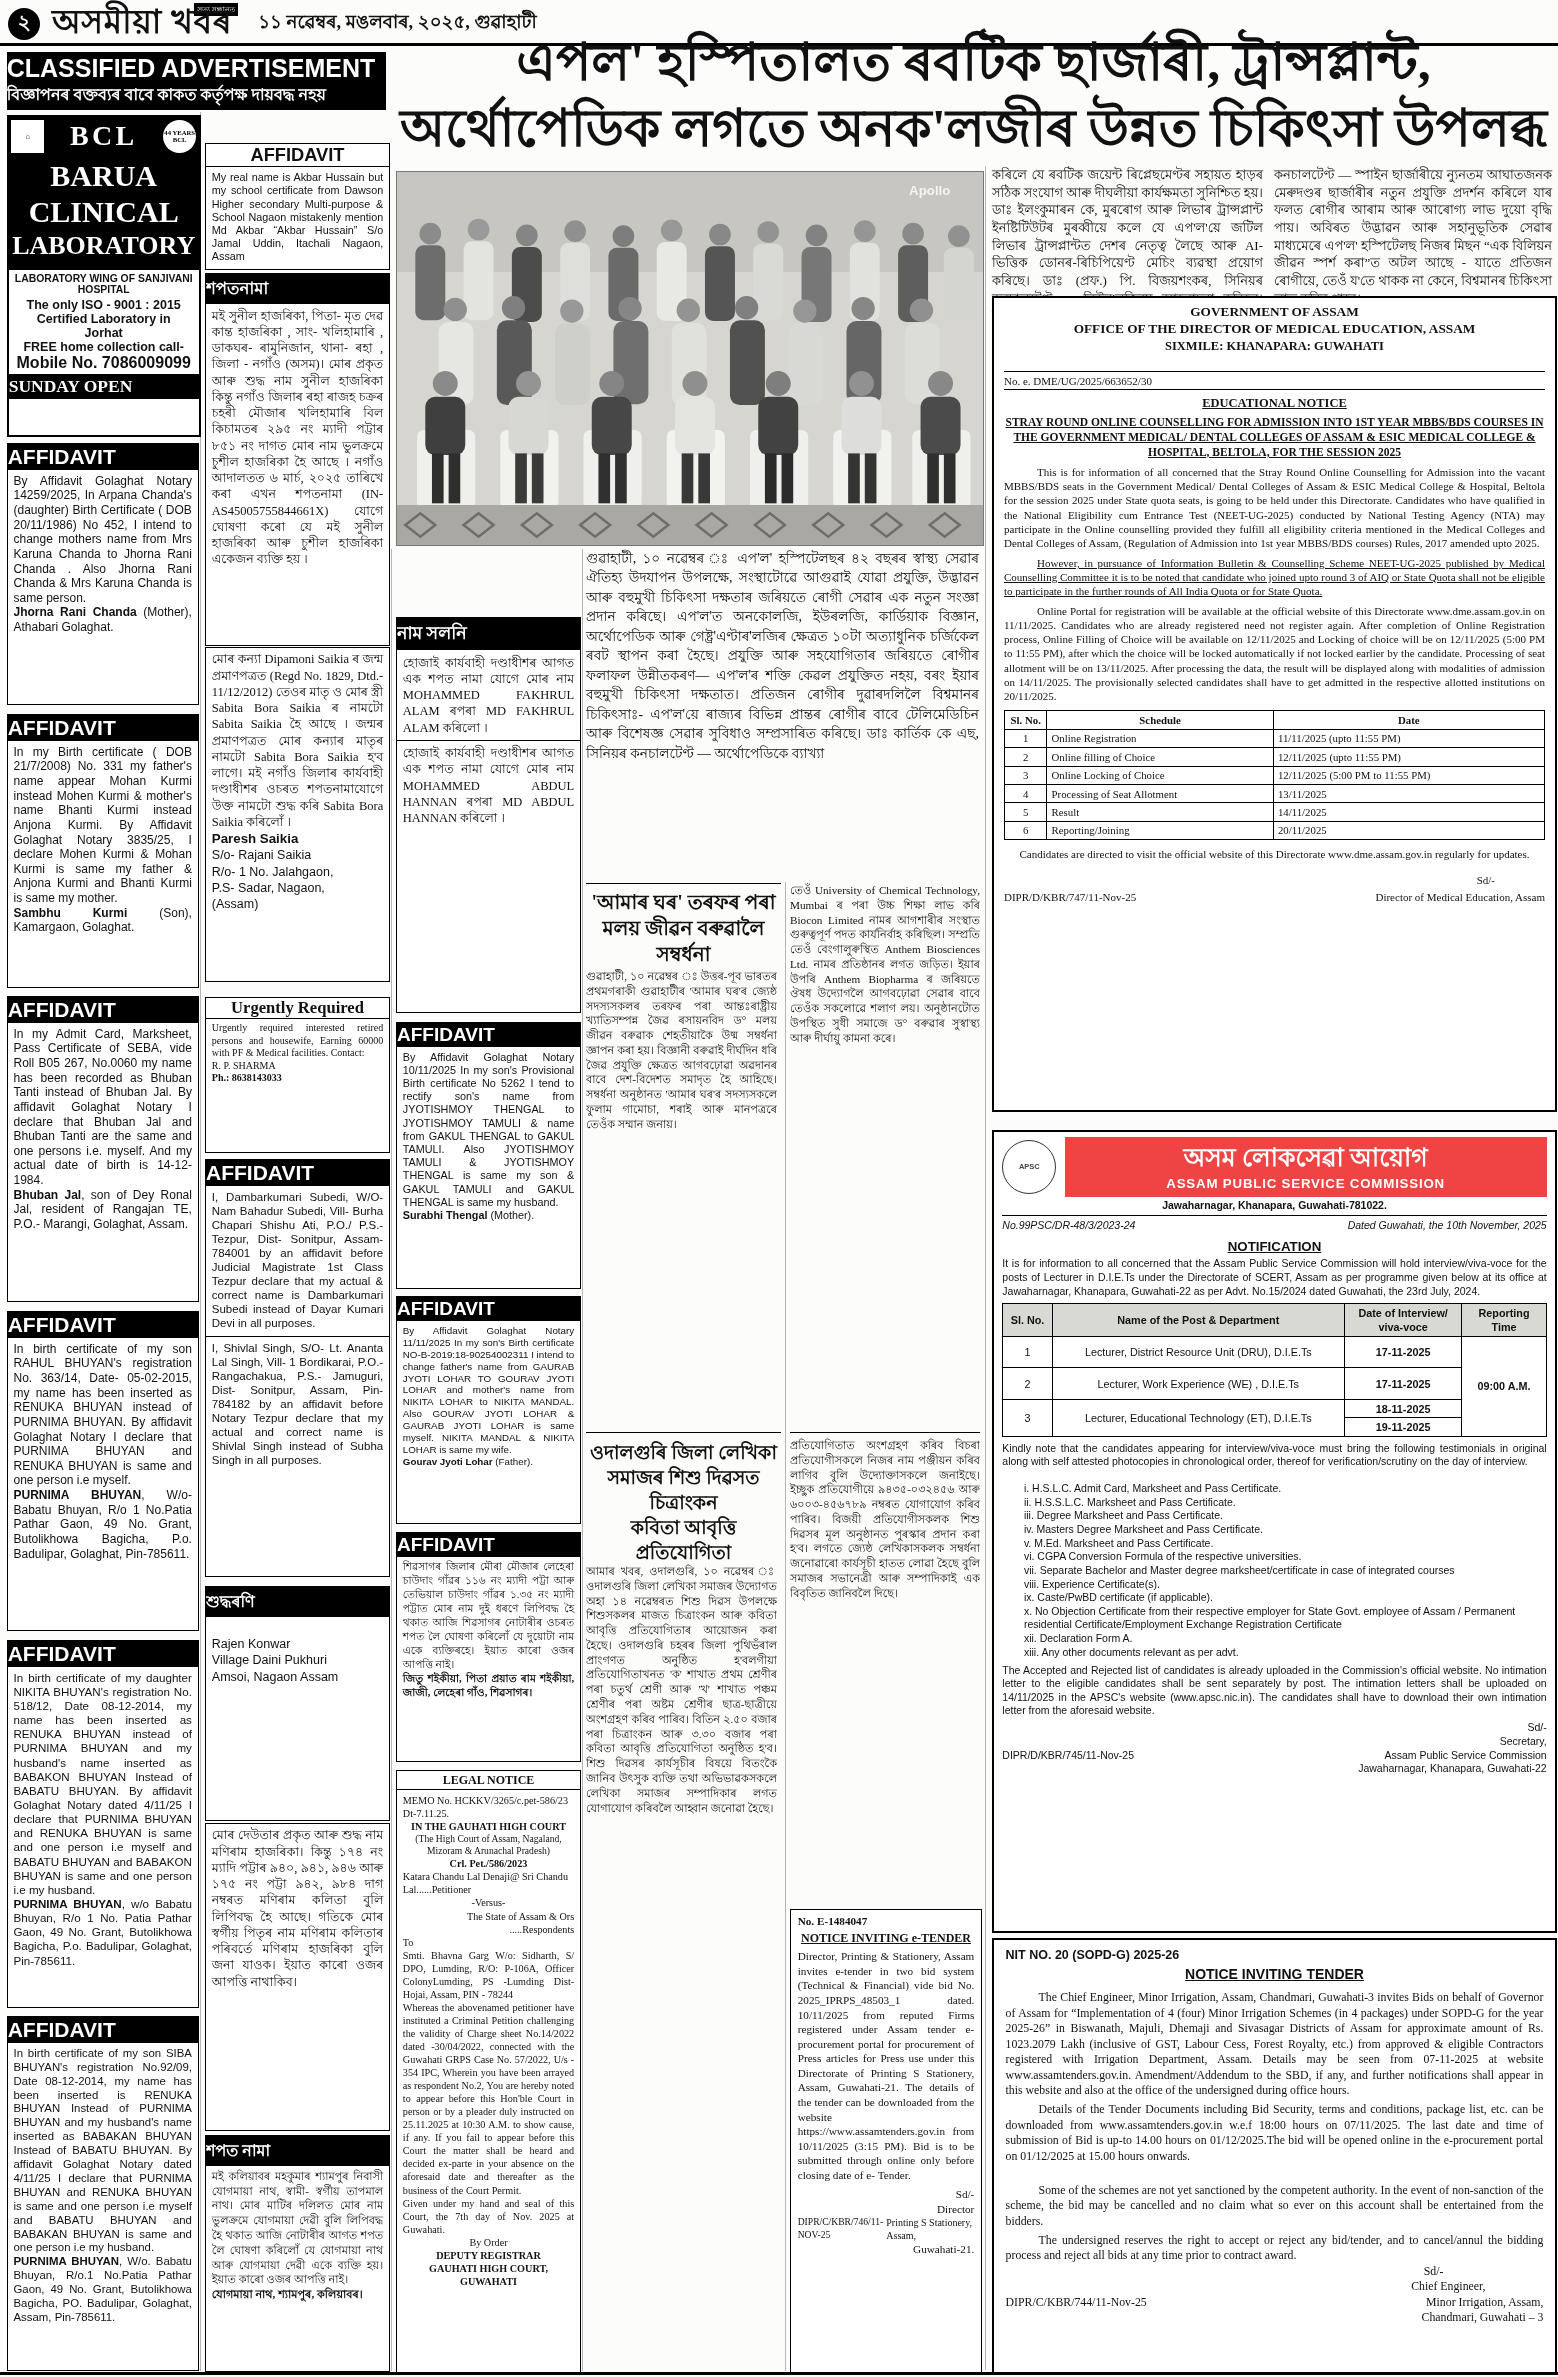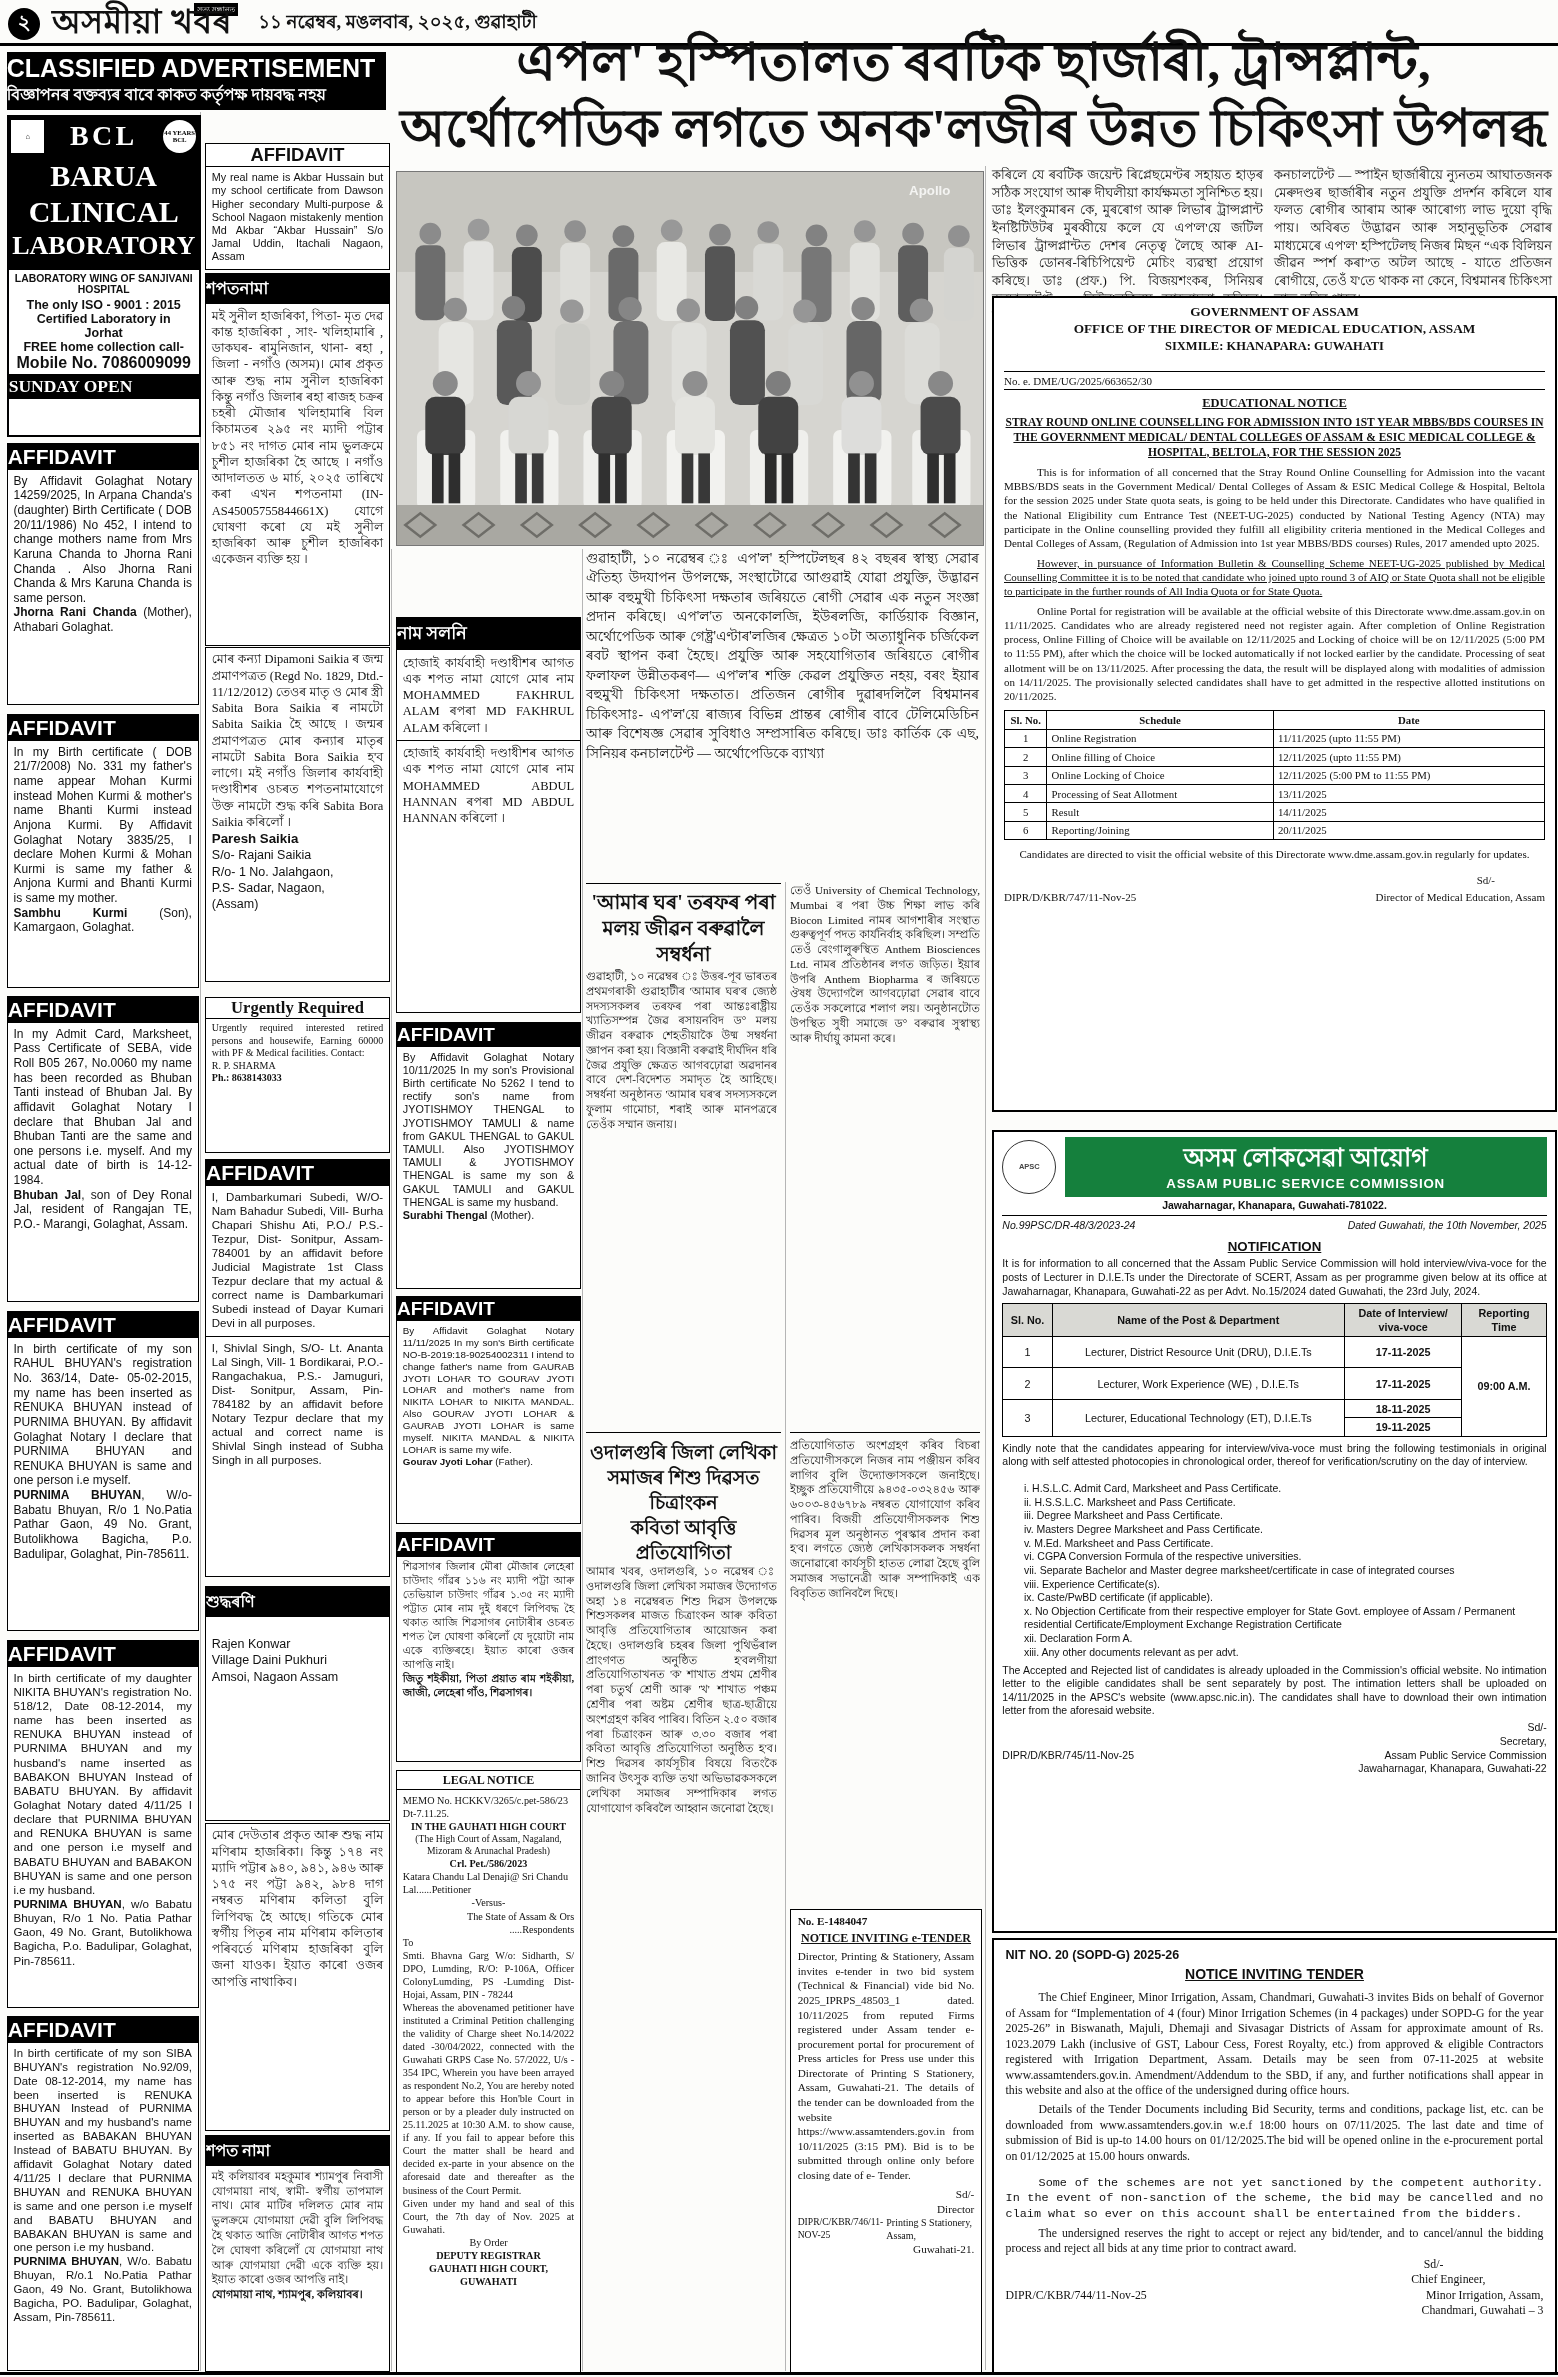--- a/index.html
+++ b/index.html
@@ -446,21 +446,21 @@
         <span>DIPR/D/KBR/747/11-Nov-25</span>
         <span>Director of Medical Education, Assam</span>
       </div>
     </div>
   </div>
 
   <div class="abs box" style="left:992px;top:1130px;width:561px;height:799px;border-width:2.1px;">
     <div style="padding:5px 8.3px;font-size:10.5px;line-height:1.3;font-family:'Liberation Sans',sans-serif;">
       <div style="display:flex;align-items:center;gap:8.3px;">
         <div style="width:52px;height:52px;border:1.7px solid #333;border-radius:50%;display:flex;align-items:center;justify-content:center;font-size:7.5px;font-weight:bold;color:#444;text-align:center;">APSC</div>
-        <div style="flex:1;background:#15803d;color:#fff;text-align:center;padding:5px 17px;">
+        <div style="flex:1;background:#ef4444;color:#fff;text-align:center;padding:5px 17px;">
           <div style="font-size:25px;font-weight:bold;font-family:'Liberation Serif',serif;">অসম লোকসেৱা আয়োগ</div>
           <div style="font-size:13.3px;font-weight:bold;letter-spacing:0.8px;">ASSAM PUBLIC SERVICE COMMISSION</div>
         </div>
       </div>
       <div class="ctr b" style="border-bottom:1.7px solid #000;padding:2.5px 0;">Jawaharnagar, Khanapara, Guwahati-781022.</div>
       <div style="display:flex;justify-content:space-between;padding:2.5px 0;font-style:italic;">
         <span>No.99PSC/DR-48/3/2023-24</span>
         <span>Dated Guwahati, the 10th November, 2025</span>
       </div>
       <div class="ctr b u" style="font-size:13.3px;margin:2.5px 0;">NOTIFICATION</div>
@@ -521,21 +521,21 @@
       <div style="text-align:right;">Jawaharnagar, Khanapara, Guwahati-22</div>
     </div>
   </div>
 
   <div class="abs box" style="left:992px;top:1938px;width:561px;height:433px;border-width:2.1px;">
     <div style="padding:6.7px 11.6px;font-size:11.8px;line-height:1.32;">
       <div class="b sans" style="font-size:12.5px;">NIT NO. 20 (SOPD-G) 2025-26</div>
       <div class="ctr b u sans" style="font-size:14px;margin:1.7px 0 6.7px 0;">NOTICE INVITING TENDER</div>
       <div class="jus" style="text-indent:33px;">The Chief Engineer, Minor Irrigation, Assam, Chandmari, Guwahati-3 invites Bids on behalf of Governor of Assam for “Implementation of 4 (four) Minor Irrigation Schemes (in 4 packages) under SOPD-G for the year 2025-26” in Biswanath, Majuli, Dhemaji and Sivasagar Districts of Assam for approximate amount of Rs. 1023.2079 Lakh (inclusive of GST, Labour Cess, Forest Royalty, etc.) from approved &amp; eligible Contractors registered with Irrigation Department, Assam. Details may be seen from 07-11-2025 at website www.assamtenders.gov.in. Amendment/Addendum to the SBD, if any, and further notifications shall appear in this website and also at the office of the undersigned during office hours.</div>
       <div class="jus" style="text-indent:33px;margin-top:3.3px;">Details of the Tender Documents including Bid Security, terms and conditions, package list, etc. can be downloaded from www.assamtenders.gov.in w.e.f 18:00 hours on 07/11/2025. The last date and time of submission of Bid is up-to 14.00 hours on 01/12/2025.The bid will be opened online in the e-procurement portal on 01/12/2025 at 15.00 hours onwards.</div>
-      <div class="jus" style="text-indent:33px;margin-top:11px;font-family:Liberation Mono, monospace;">Some of the schemes are not yet sanctioned by the competent authority. In the event of non-sanction of the scheme, the bid may be cancelled and no claim what so ever on this account shall be entertained from the bidders.</div>
+      <div class="jus" style="text-indent:33px;margin-top:18px;">Some of the schemes are not yet sanctioned by the competent authority. In the event of non-sanction of the scheme, the bid may be cancelled and no claim what so ever on this account shall be entertained from the bidders.</div>
       <div class="jus" style="text-indent:33px;margin-top:3.3px;">The undersigned reserves the right to accept or reject any bid/tender, and to cancel/annul the bidding process and reject all bids at any time prior to contract award.</div>
       <div style="text-align:right;margin-right:100px;">Sd/-</div>
       <div style="text-align:right;margin-right:58px;">Chief Engineer,</div>
       <div style="display:flex;justify-content:space-between;">
         <span>DIPR/C/KBR/744/11-Nov-25</span>
         <span>Minor Irrigation, Assam,</span>
       </div>
       <div style="text-align:right;">Chandmari, Guwahati – 3</div>
     </div>
   </div>

